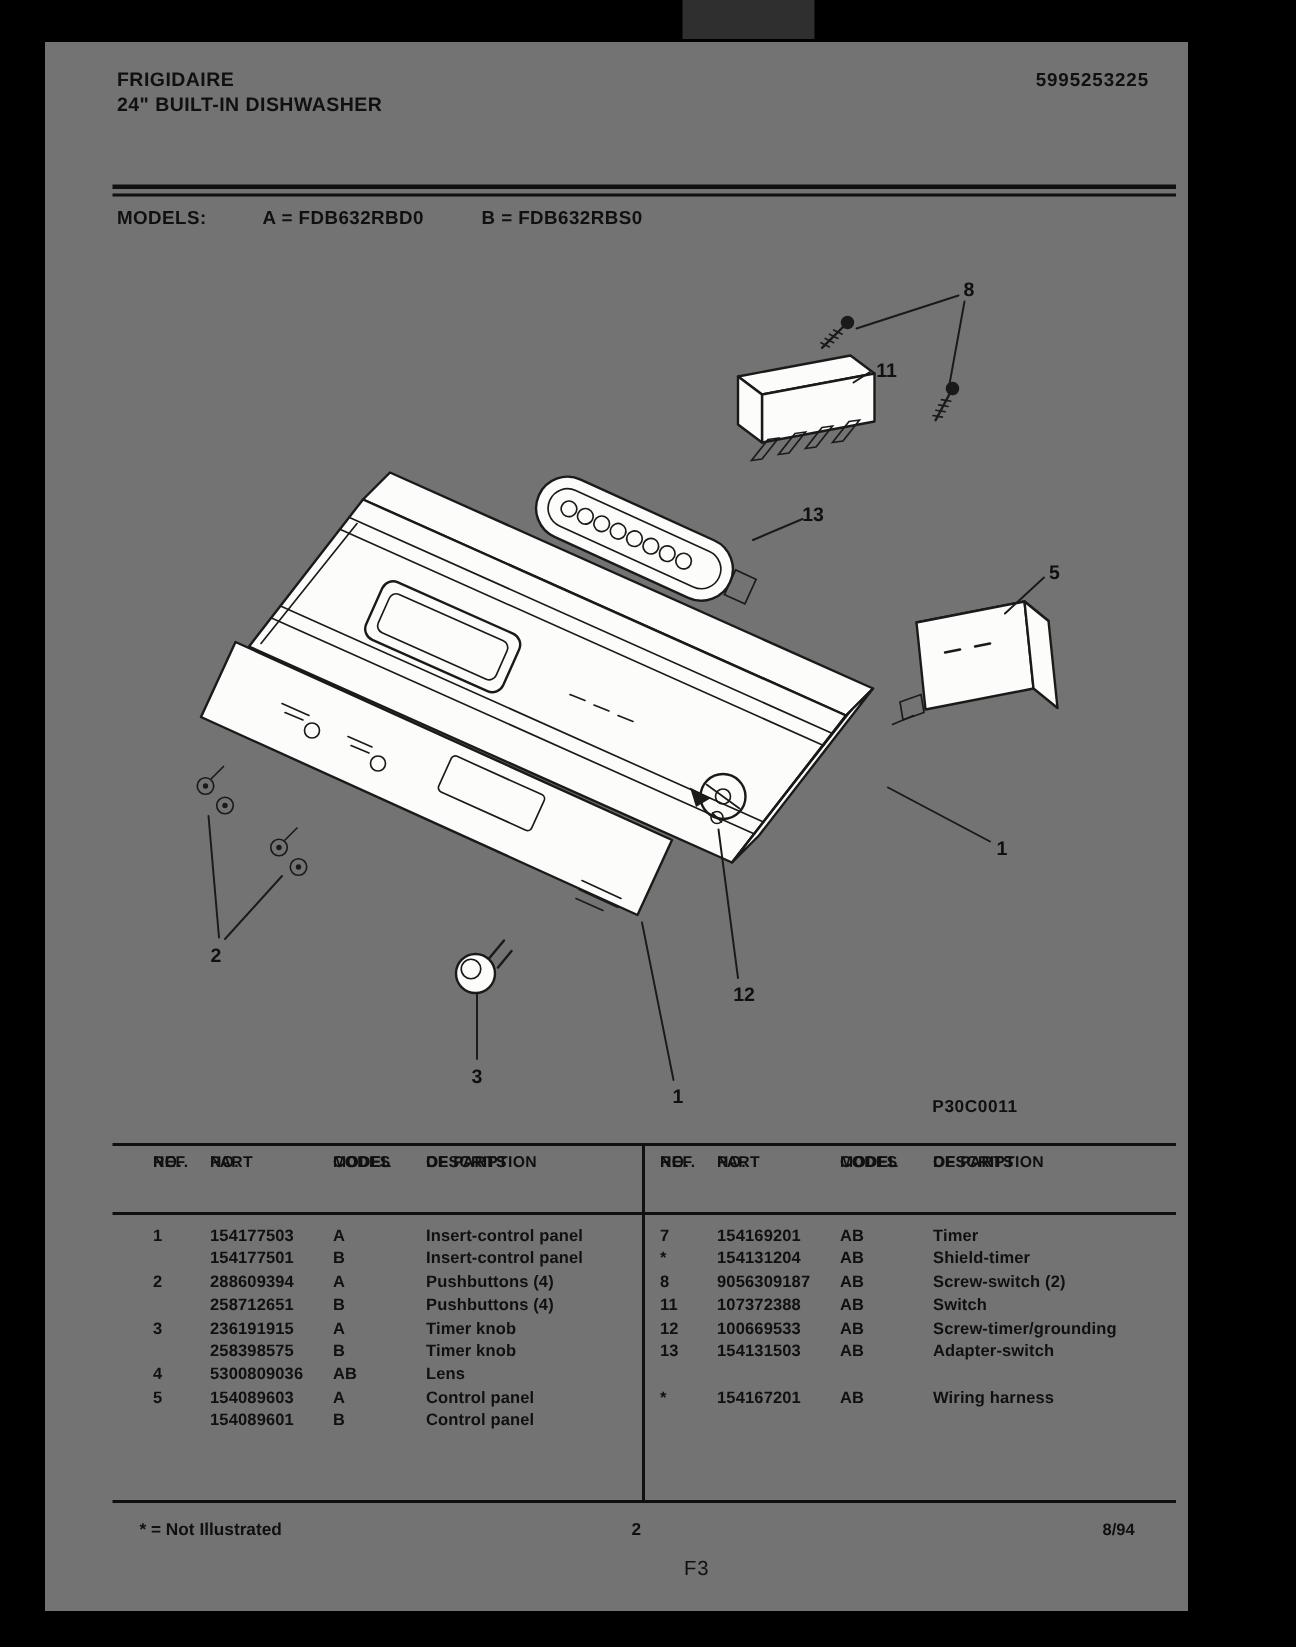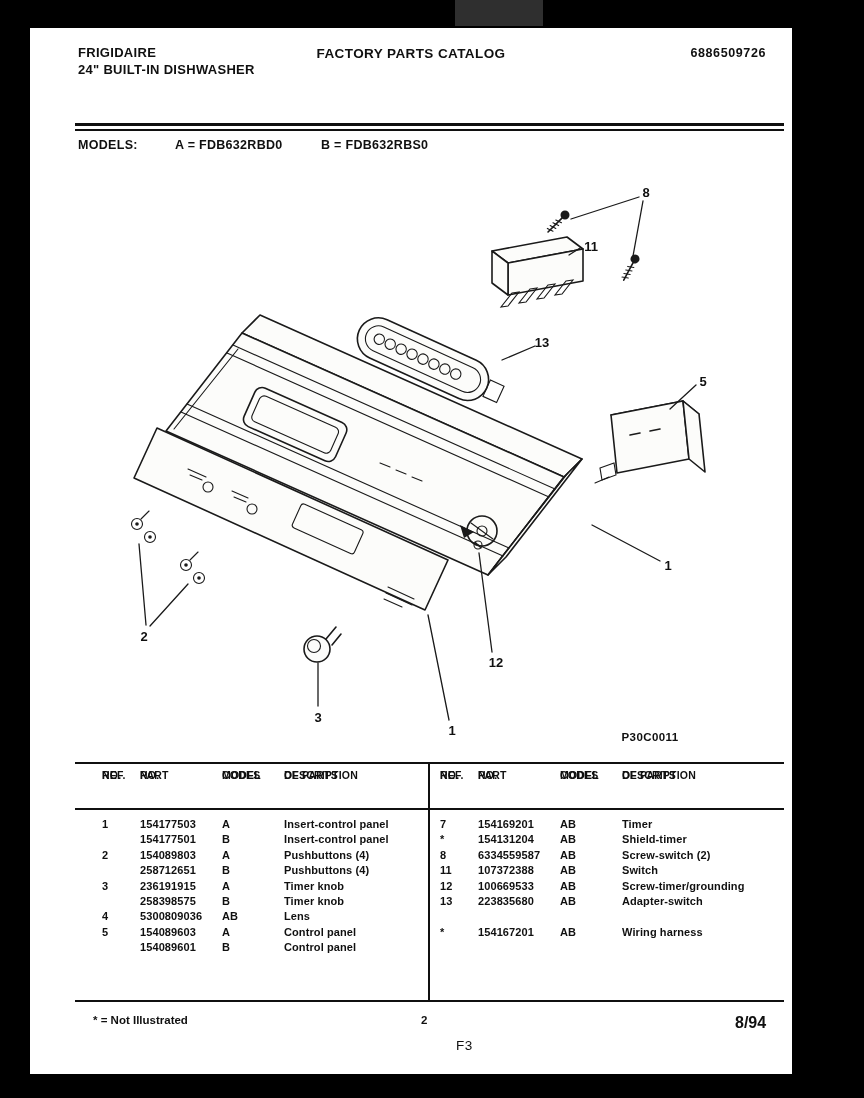--- a/index.html
+++ b/index.html
@@ -3,21 +3,21 @@
 <meta charset="utf-8">
 <style>
   html,body{margin:0;padding:0;}
   body{
     width:864px;height:1098px;position:relative;background:#000;
     font-family:"Liberation Sans","DejaVu Sans",sans-serif;
     -webkit-font-smoothing:antialiased;
   }
   .page{
     position:absolute;left:30px;top:28px;width:762px;height:1046px;
-    background:#ffffff;color:#101010;overflow:hidden;
+    background:#737373;color:#101010;overflow:hidden;
   }
   
   .hdr-brand{position:absolute;left:48px;top:16px;font-size:13px;font-weight:700;line-height:17px;letter-spacing:.3px;}
   .hdr-title{position:absolute;left:0;right:0;top:18px;text-align:center;font-size:13.5px;font-weight:700;letter-spacing:.4px;}
   .hdr-num{position:absolute;right:26px;top:18px;font-size:12.5px;font-weight:700;letter-spacing:.6px;}
   .rule{position:absolute;left:45px;right:8px;background:#101010;}
   .rule-a{top:95px;height:3px;}
   .rule-b{top:101px;height:2px;}
   .models{position:absolute;left:48px;top:110px;right:20px;height:16px;font-size:12.5px;font-weight:700;letter-spacing:.3px;}
   .models span{position:absolute;top:0;}
@@ -46,43 +46,42 @@
   .h1{left:72px;}.h2{left:110px;}.h3{left:192px;}.h4{left:254px;}
   .trows{position:absolute;top:790px;font-size:11px;font-weight:700;letter-spacing:.1px;}
   .trows-l{left:0;}
   .trows-r{left:338px;}
   .trow{position:relative;height:15.4px;width:420px;}
   .trow span{position:absolute;top:0;white-space:nowrap;}
   .c1{left:72px;}.c2{left:110px;}.c3{left:192px;}.c4{left:254px;}
   
   .f-note{position:absolute;left:63px;top:986px;font-size:11.5px;font-weight:700;}
   .f-page{position:absolute;left:391px;top:986px;font-size:11.5px;font-weight:700;}
-  .f-rev{position:absolute;left:705px;top:986px;font-size:16px;font-weight:700;}
+  .f-rev{position:absolute;left:705px;top:986px;font-size:11px;font-weight:700;}
   .f-code{position:absolute;left:426px;top:1010px;font-size:13.5px;font-weight:400;letter-spacing:.6px;}
   
   .top-notch{position:absolute;left:455px;top:0;width:88px;height:26px;background:#2f2f2f;}
   .speck{position:absolute;background:#141414;}
   .speck1{left:38px;top:58px;width:4px;height:5px;}
   .speck2{left:42px;top:90px;width:3px;height:4px;}
 </style>
 </head>
 <body>
 
 <div class="top-notch"></div>
 <div class="speck speck1"></div>
 <div class="speck speck2"></div>
 
 <div class="page">
 
   <div class="hdr-brand">
     <div>FRIGIDAIRE</div>
     <div>24" BUILT-IN DISHWASHER</div>
   </div>
-  <div class="hdr-title">FACTORY PARTS CATALOG</div>
-  <div class="hdr-num">6886509726</div>
+  <div class="hdr-num">5995253225</div>
   <div class="rule rule-a"></div>
   <div class="rule rule-b"></div>
 
   <div class="models">
     <span class="m-label">MODELS:</span>
     <span class="m-a">A = FDB632RBD0</span>
     <span class="m-b">B = FDB632RBS0</span>
   </div>
 
   <svg class="diagram" viewBox="0 0 730 600">
@@ -260,21 +259,21 @@
           <span class="c4">Insert-control panel</span>
         </div>
       <div class="trow">
           <span class="c1"></span>
           <span class="c2">154177501</span>
           <span class="c3">B</span>
           <span class="c4">Insert-control panel</span>
         </div>
       <div class="trow">
           <span class="c1">2</span>
-          <span class="c2">154089803</span>
+          <span class="c2">288609394</span>
           <span class="c3">A</span>
           <span class="c4">Pushbuttons (4)</span>
         </div>
       <div class="trow">
           <span class="c1"></span>
           <span class="c2">258712651</span>
           <span class="c3">B</span>
           <span class="c4">Pushbuttons (4)</span>
         </div>
       <div class="trow">
@@ -317,39 +316,39 @@
           <span class="c4">Timer</span>
         </div>
       <div class="trow">
           <span class="c1">*</span>
           <span class="c2">154131204</span>
           <span class="c3">AB</span>
           <span class="c4">Shield-timer</span>
         </div>
       <div class="trow">
           <span class="c1">8</span>
-          <span class="c2">6334559587</span>
+          <span class="c2">9056309187</span>
           <span class="c3">AB</span>
           <span class="c4">Screw-switch (2)</span>
         </div>
       <div class="trow">
           <span class="c1">11</span>
           <span class="c2">107372388</span>
           <span class="c3">AB</span>
           <span class="c4">Switch</span>
         </div>
       <div class="trow">
           <span class="c1">12</span>
           <span class="c2">100669533</span>
           <span class="c3">AB</span>
           <span class="c4">Screw-timer/grounding</span>
         </div>
       <div class="trow">
           <span class="c1">13</span>
-          <span class="c2">223835680</span>
+          <span class="c2">154131503</span>
           <span class="c3">AB</span>
           <span class="c4">Adapter-switch</span>
         </div>
       <div class="trow">
           <span class="c1"></span>
           <span class="c2"></span>
           <span class="c3"></span>
           <span class="c4"></span>
         </div>
       <div class="trow">

